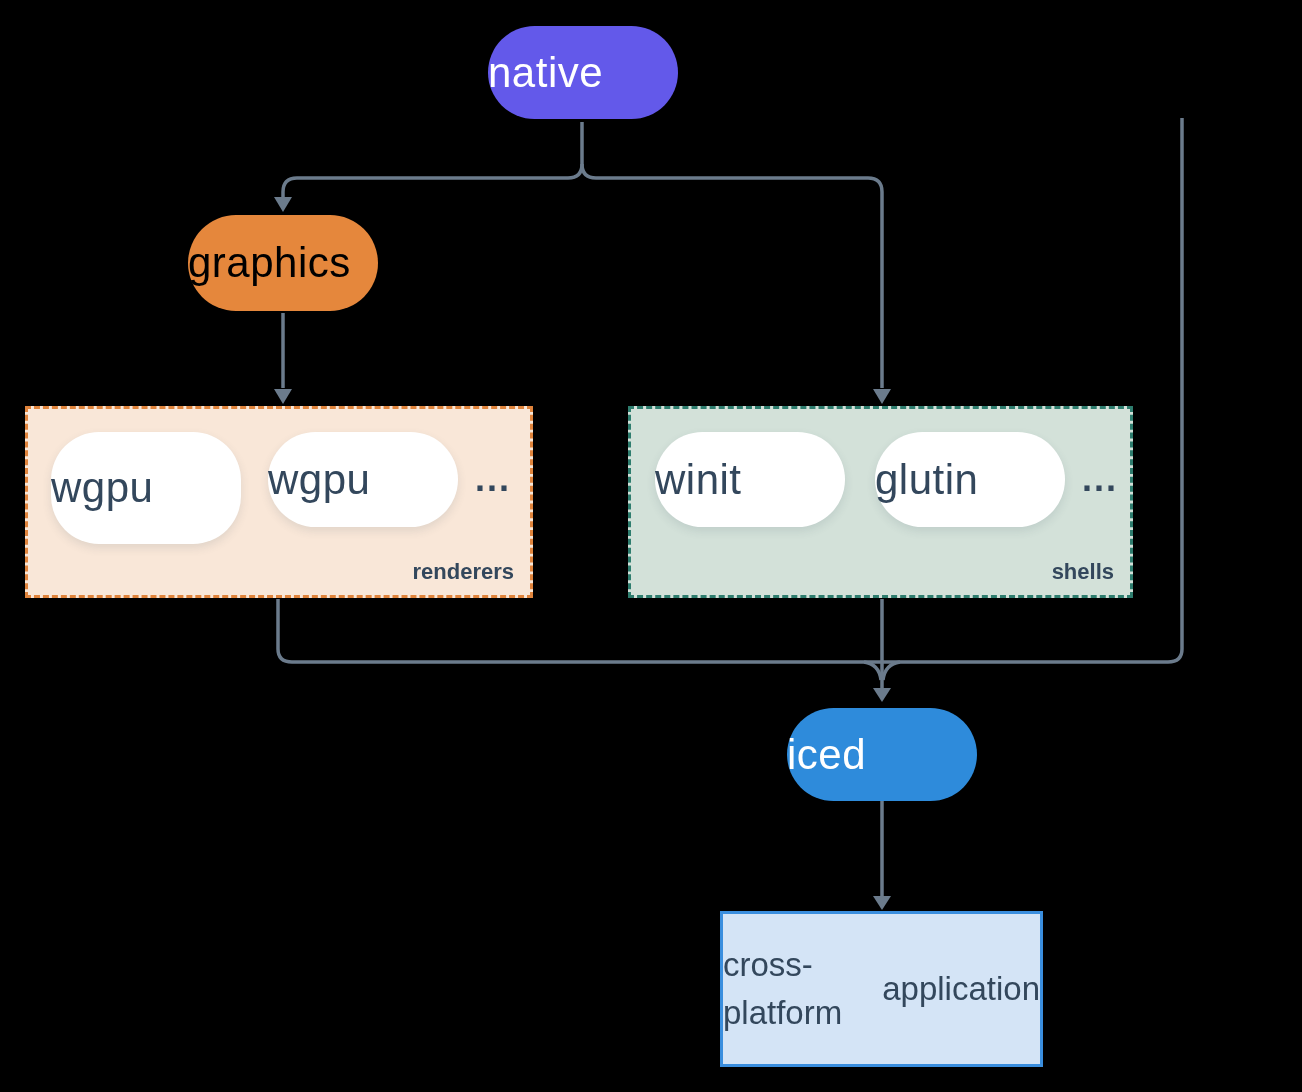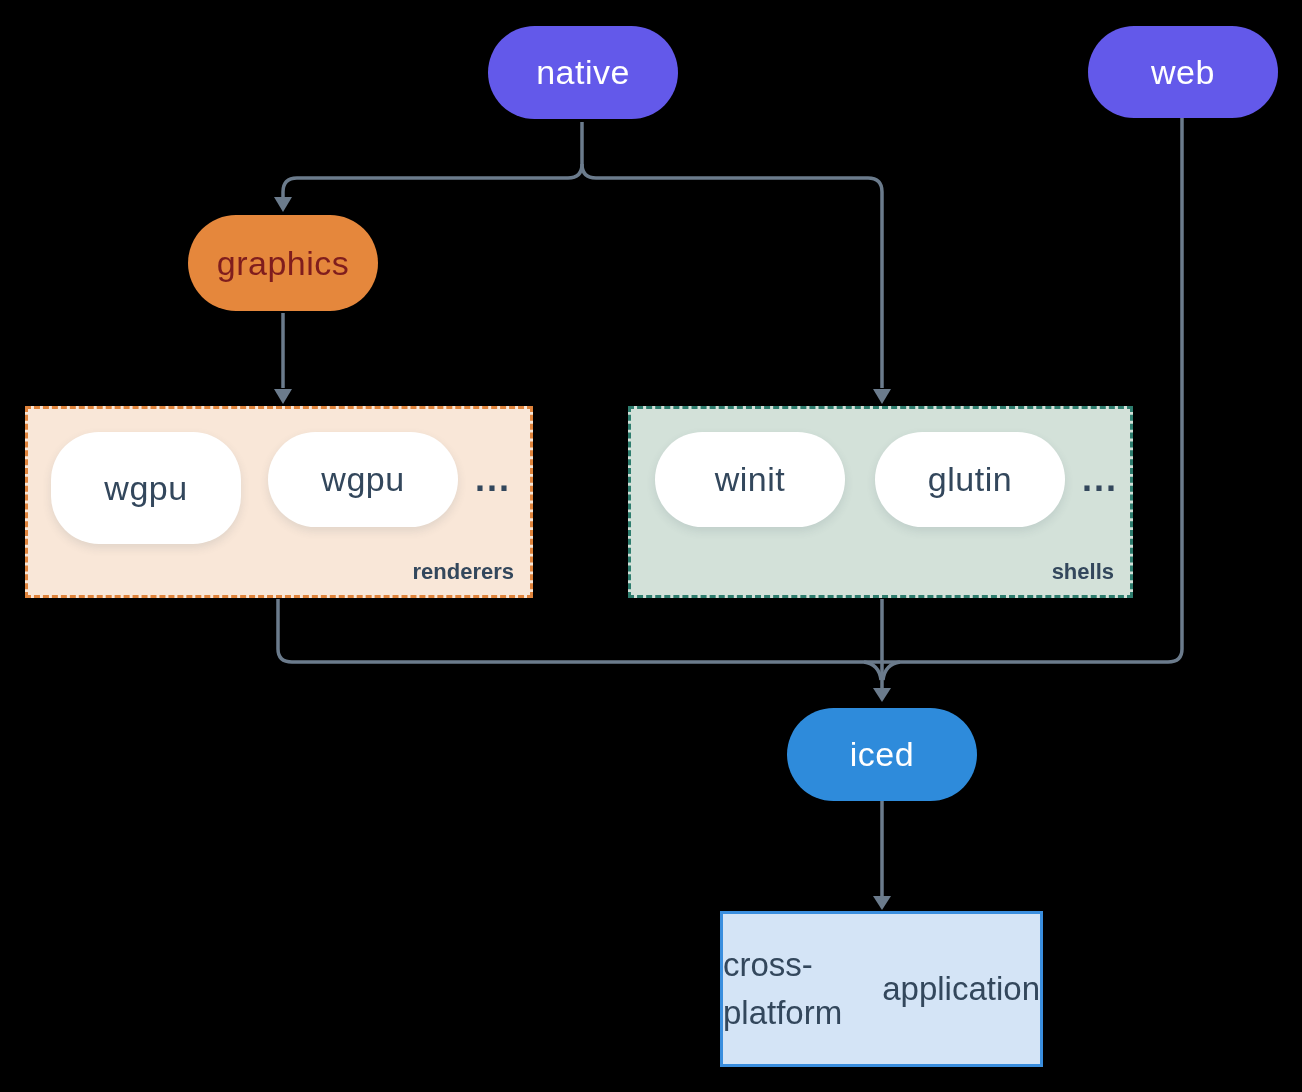--- a/index.html
+++ b/index.html
@@ -33,27 +33,27 @@
     pointer-events: none;
   }
   svg.connectors path {
     fill: none;
     stroke: var(--line);
     stroke-width: 3.5;
   }
   svg.connectors polygon { fill: var(--line); }
   .pill {
     position: absolute;
-    display: flex; align-items: center; justify-content: center;
+    display: flex; align-items: center; 
     border-radius: 48px;
-    font-size: 34px;
+    font-size: 42px;
     letter-spacing: 0.5px;
   }
   .pill.purple { background: var(--purple); color: #ffffff; }
-  .pill.orange { background: var(--orange); color: #7f1d1d; }
+  .pill.orange { background: var(--orange); color: #000000; }
   .pill.blue   { background: var(--blue);   color: #ffffff; }
   .pill.white  {
     background: #ffffff; color: var(--dark-text);
     box-shadow: 0 4px 10px rgba(51,71,92,0.12);
   }
   .group-box {
     position: absolute;
     border-width: 3px; border-style: dashed;
   }
   .group-box.renderers { background: var(--renderers-bg); border-color: var(--renderers-border); }
@@ -120,23 +120,20 @@
     <polygon points="873,688 891,688 882,702"></polygon>
 
     <path d="M 882 801 L 882 896"></path>
     <polygon points="873,896 891,896 882,910"></polygon>
   </svg>
 
   <div class="pill purple node-native">
     <span>native</span>
   </div>
 
-  <div class="pill purple node-web">
-    <span>web</span>
-  </div>
 
   <div class="pill orange node-graphics">
     <span>graphics</span>
   </div>
 
   <div class="group-box renderers box-renderers">
     <div class="pill white node-wgpu">
       <span>wgpu</span>
     </div>
     <div class="pill white node-glow">

